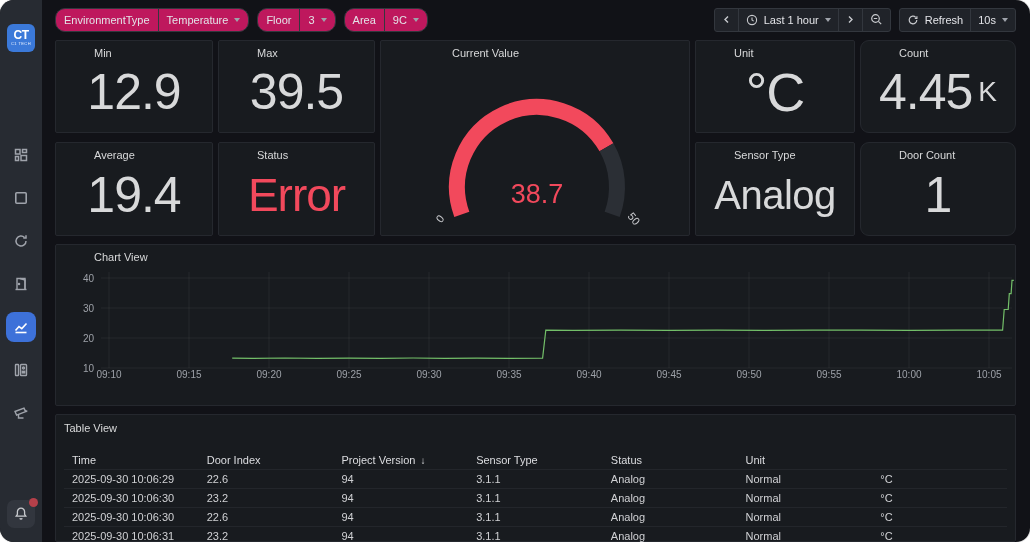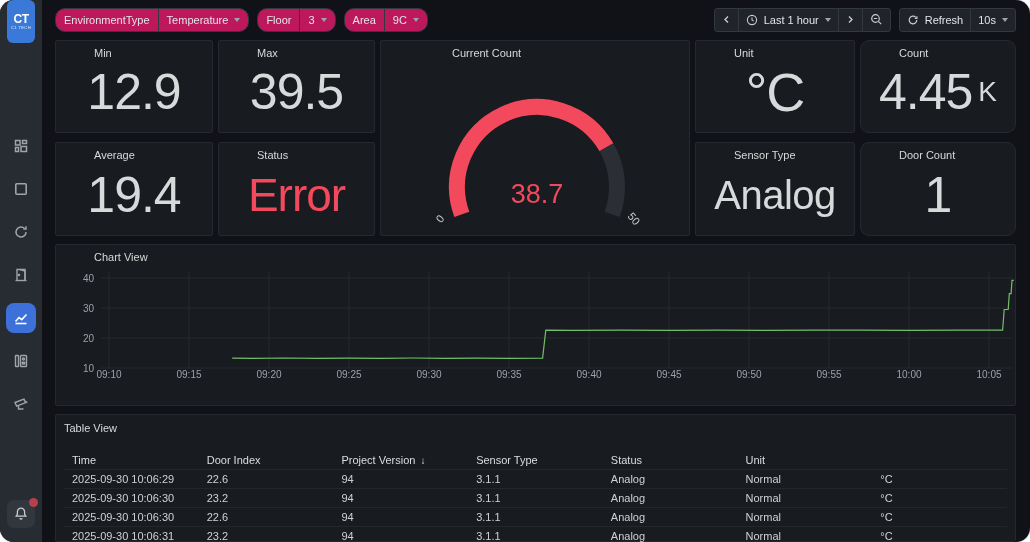--- a/index.html
+++ b/index.html
@@ -1,20 +1,20 @@
 <!DOCTYPE html>
 <html><head>
 <meta charset="utf-8">
 <style>
   html,body{margin:0;padding:0;background:#ffffff;font-family:"Liberation Sans","DejaVu Sans",sans-serif;}
   .app{position:relative;width:1030px;height:542px;background:#111217;border-radius:14px;overflow:hidden;
        box-shadow:0 0 0 1px rgba(0,0,0,.12);display:flex;color:#d8d9da;}
   
   .sidebar{width:42px;background:#272b32;display:flex;flex-direction:column;align-items:center;flex:0 0 42px;}
-  .logo{width:28px;height:43px;margin-top:0;background:#3b79d9;border-radius:6px;display:flex;flex-direction:column;
+  .logo{width:28px;height:28px;margin-top:24px;background:#3b79d9;border-radius:6px;display:flex;flex-direction:column;
         align-items:center;justify-content:center;cursor:pointer;}
   .logo .lg-main{font-size:12px;font-weight:bold;color:#fff;line-height:11px;letter-spacing:-.5px;}
   .logo .lg-sub{font-size:4px;color:#eaf1ff;letter-spacing:.4px;}
   .nav{margin-top:88px;display:flex;flex-direction:column;align-items:center;}
   .nav-btn{width:30px;height:30px;margin-bottom:13px;border:none;background:transparent;border-radius:8px;
            display:flex;align-items:center;justify-content:center;cursor:pointer;padding:0;}
   .nav-btn svg{stroke:#9fa3ab;}
   .nav-btn.active{background:#3d71d9;}
   .nav-btn.active svg{stroke:#ffffff;}
   .sidebar-bottom{margin-top:auto;margin-bottom:14px;position:relative;}
@@ -205,21 +205,21 @@
     <section class="dash">
       <div class="panel">
         <div class="p-title">Min</div>
         <div class="stat-value v-lg">12.9</div>
       </div>
       <div class="panel">
         <div class="p-title">Max</div>
         <div class="stat-value v-lg">39.5</div>
       </div>
       <div class="panel gauge-panel">
-        <div class="p-title">Current Count</div>
+        <div class="p-title">Current Value</div>
         <svg id="gauge-svg" width="307" height="194" viewBox="0 0 307 194" style="position:absolute;inset:0;">
             <path d="M 80.82459033712732 173.3616114660535 A 80 80 0 0 1 225.47668110561696 106.3390521728438" fill="none" stroke="#f2495c" stroke-width="16"></path>
             <path d="M 225.47668110561696 106.3390521728438 A 80 80 0 0 1 231.17540966287268 173.3616114660535" fill="none" stroke="#2b2f35" stroke-width="16"></path>
             <text x="156" y="162" text-anchor="middle" font-size="27" font-weight="500" fill="#f2495c">38.7</text>
             <text x="62.030737921409155" y="180.20201433256688" font-size="11" fill="#c7c8cc" text-anchor="middle" transform="rotate(-50 62.030737921409155 180.20201433256688)">0</text>
             <text x="249.96926207859084" y="180.20201433256688" font-size="11" fill="#c7c8cc" text-anchor="middle" transform="rotate(50 249.96926207859084 180.20201433256688)">50</text>
           </svg>
       </div>
       <div class="panel col4">
         <div class="p-title">Unit</div>

